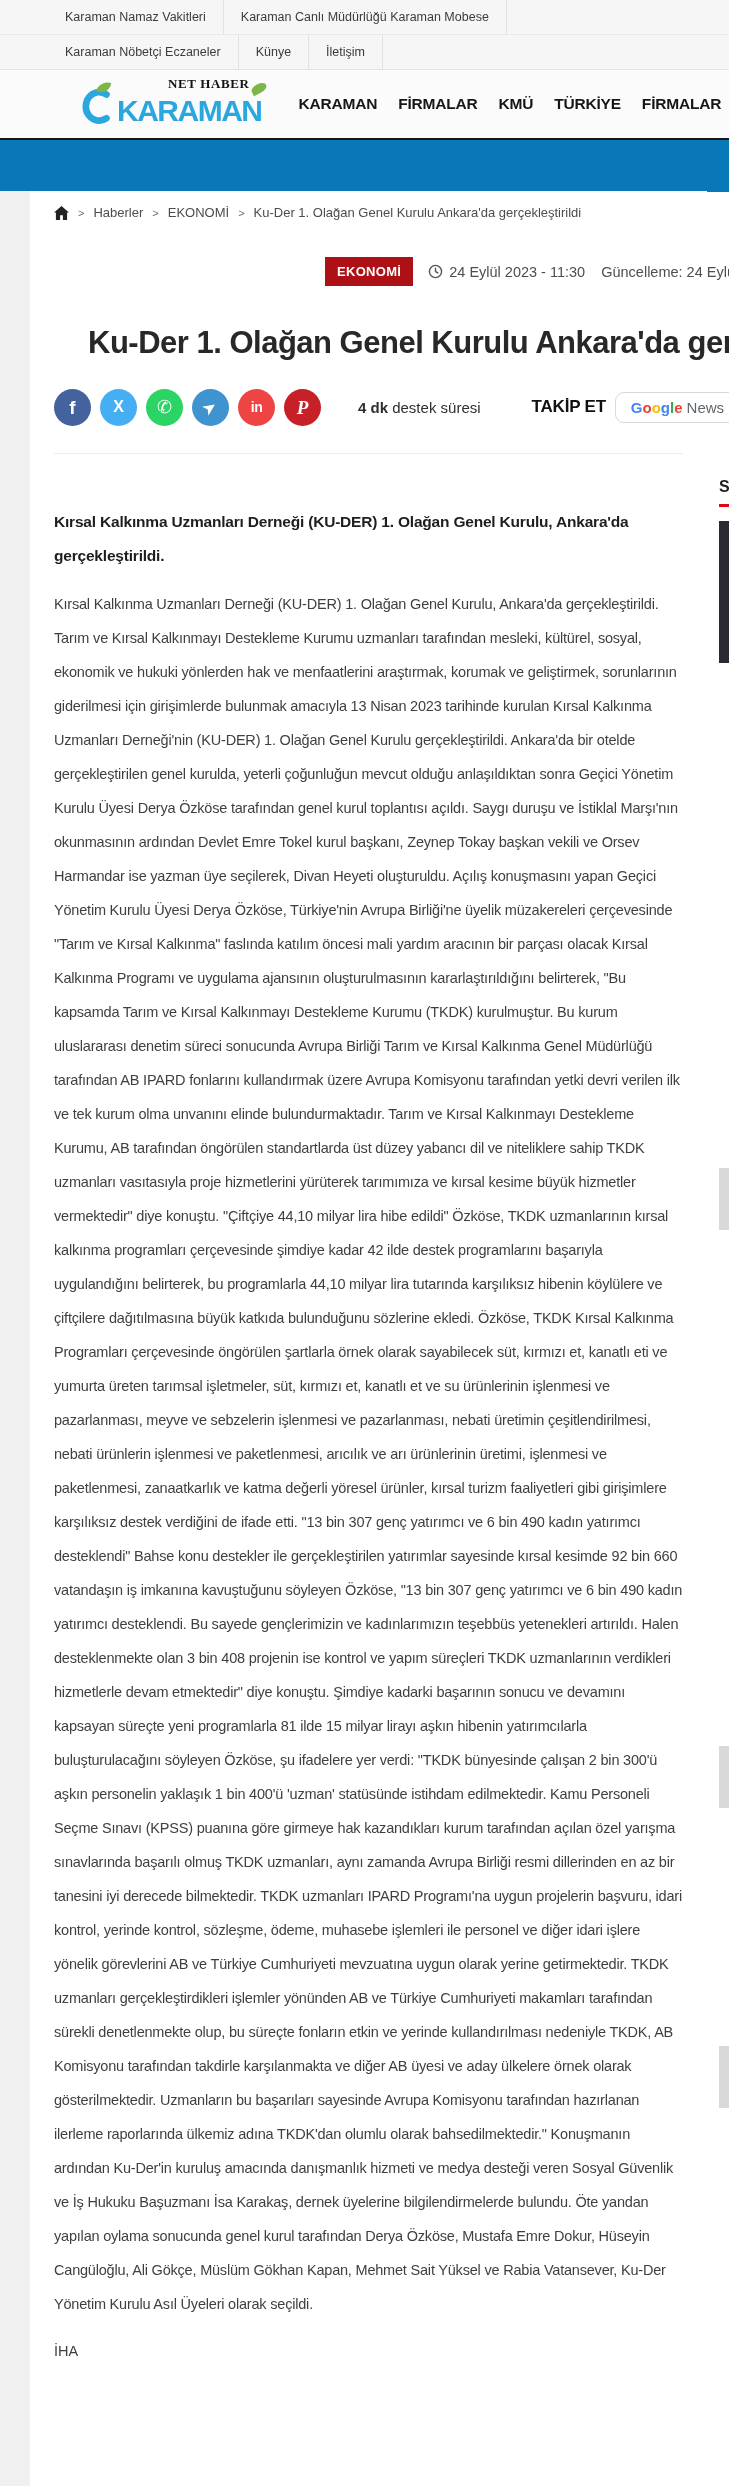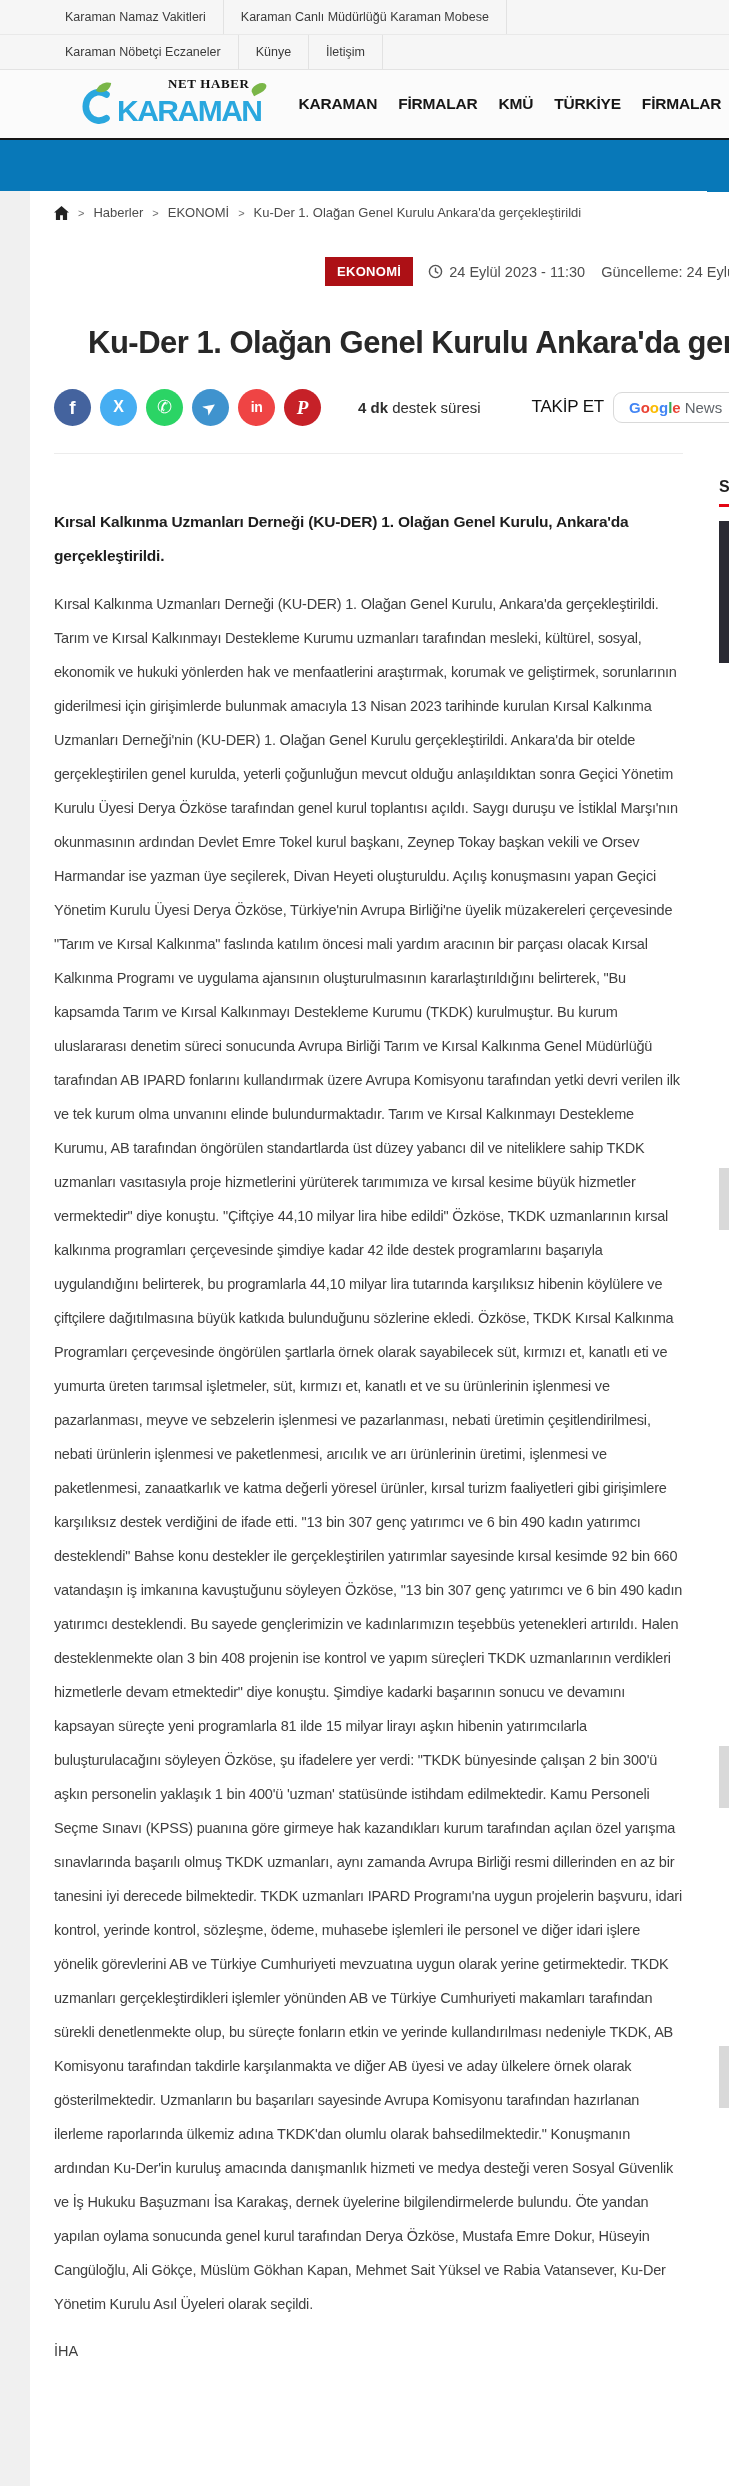--- a/index.html
+++ b/index.html
@@ -62,21 +62,21 @@
     align-items:center;justify-content:center;}
   .glyph{color:#fff;font-size:17px;font-weight:700;line-height:1;}
   .glyph-facebook{font-size:19px;}
   .glyph-x-twitter{font-size:16px;}
   .glyph-telegram{transform:rotate(-35deg);font-size:15px;margin-left:-2px;}
   .glyph-whatsapp{font-size:18px;font-weight:400;}
   .glyph-linkedin{font-size:14px;letter-spacing:-.5px;}
   .glyph-pinterest{font-family:"Liberation Serif",serif;font-style:italic;font-size:19px;}
   .read-time{margin-left:28px;font-size:15px;color:#2e2e2e;white-space:nowrap;}
   .read-time b{font-weight:800;text-align:right;}
-  .follow-label{margin-left:51px;font-size:17px;font-weight:400;color:#101010;letter-spacing:-.2px;white-space:nowrap;}
+  .follow-label{margin-left:51px;font-size:17px;font-weight:700;color:#101010;letter-spacing:-.2px;white-space:nowrap;}
   .gnews-pill{margin-left:9px;border:1px solid #d9d9d9;border-radius:9px;background:#fff;
     padding:6px 15px;display:flex;align-items:center;font-size:15px;white-space:nowrap;}
   .g-letter{font-weight:600;}
   .gnews-suffix{color:#61666b;margin-left:4px;font-weight:500;}
 
   .divider{margin-top:27px;border-top:1px solid #ececec;height:0;}
 
   
   .lead{margin:51px 0 0;font-size:15.5px;font-weight:700;color:#1e1e1e;line-height:34px;letter-spacing:-.2px;}
   .body-text{margin:14px 0 0;font-size:14.5px;color:#3f3f3f;line-height:34px;letter-spacing:-.2px;}

